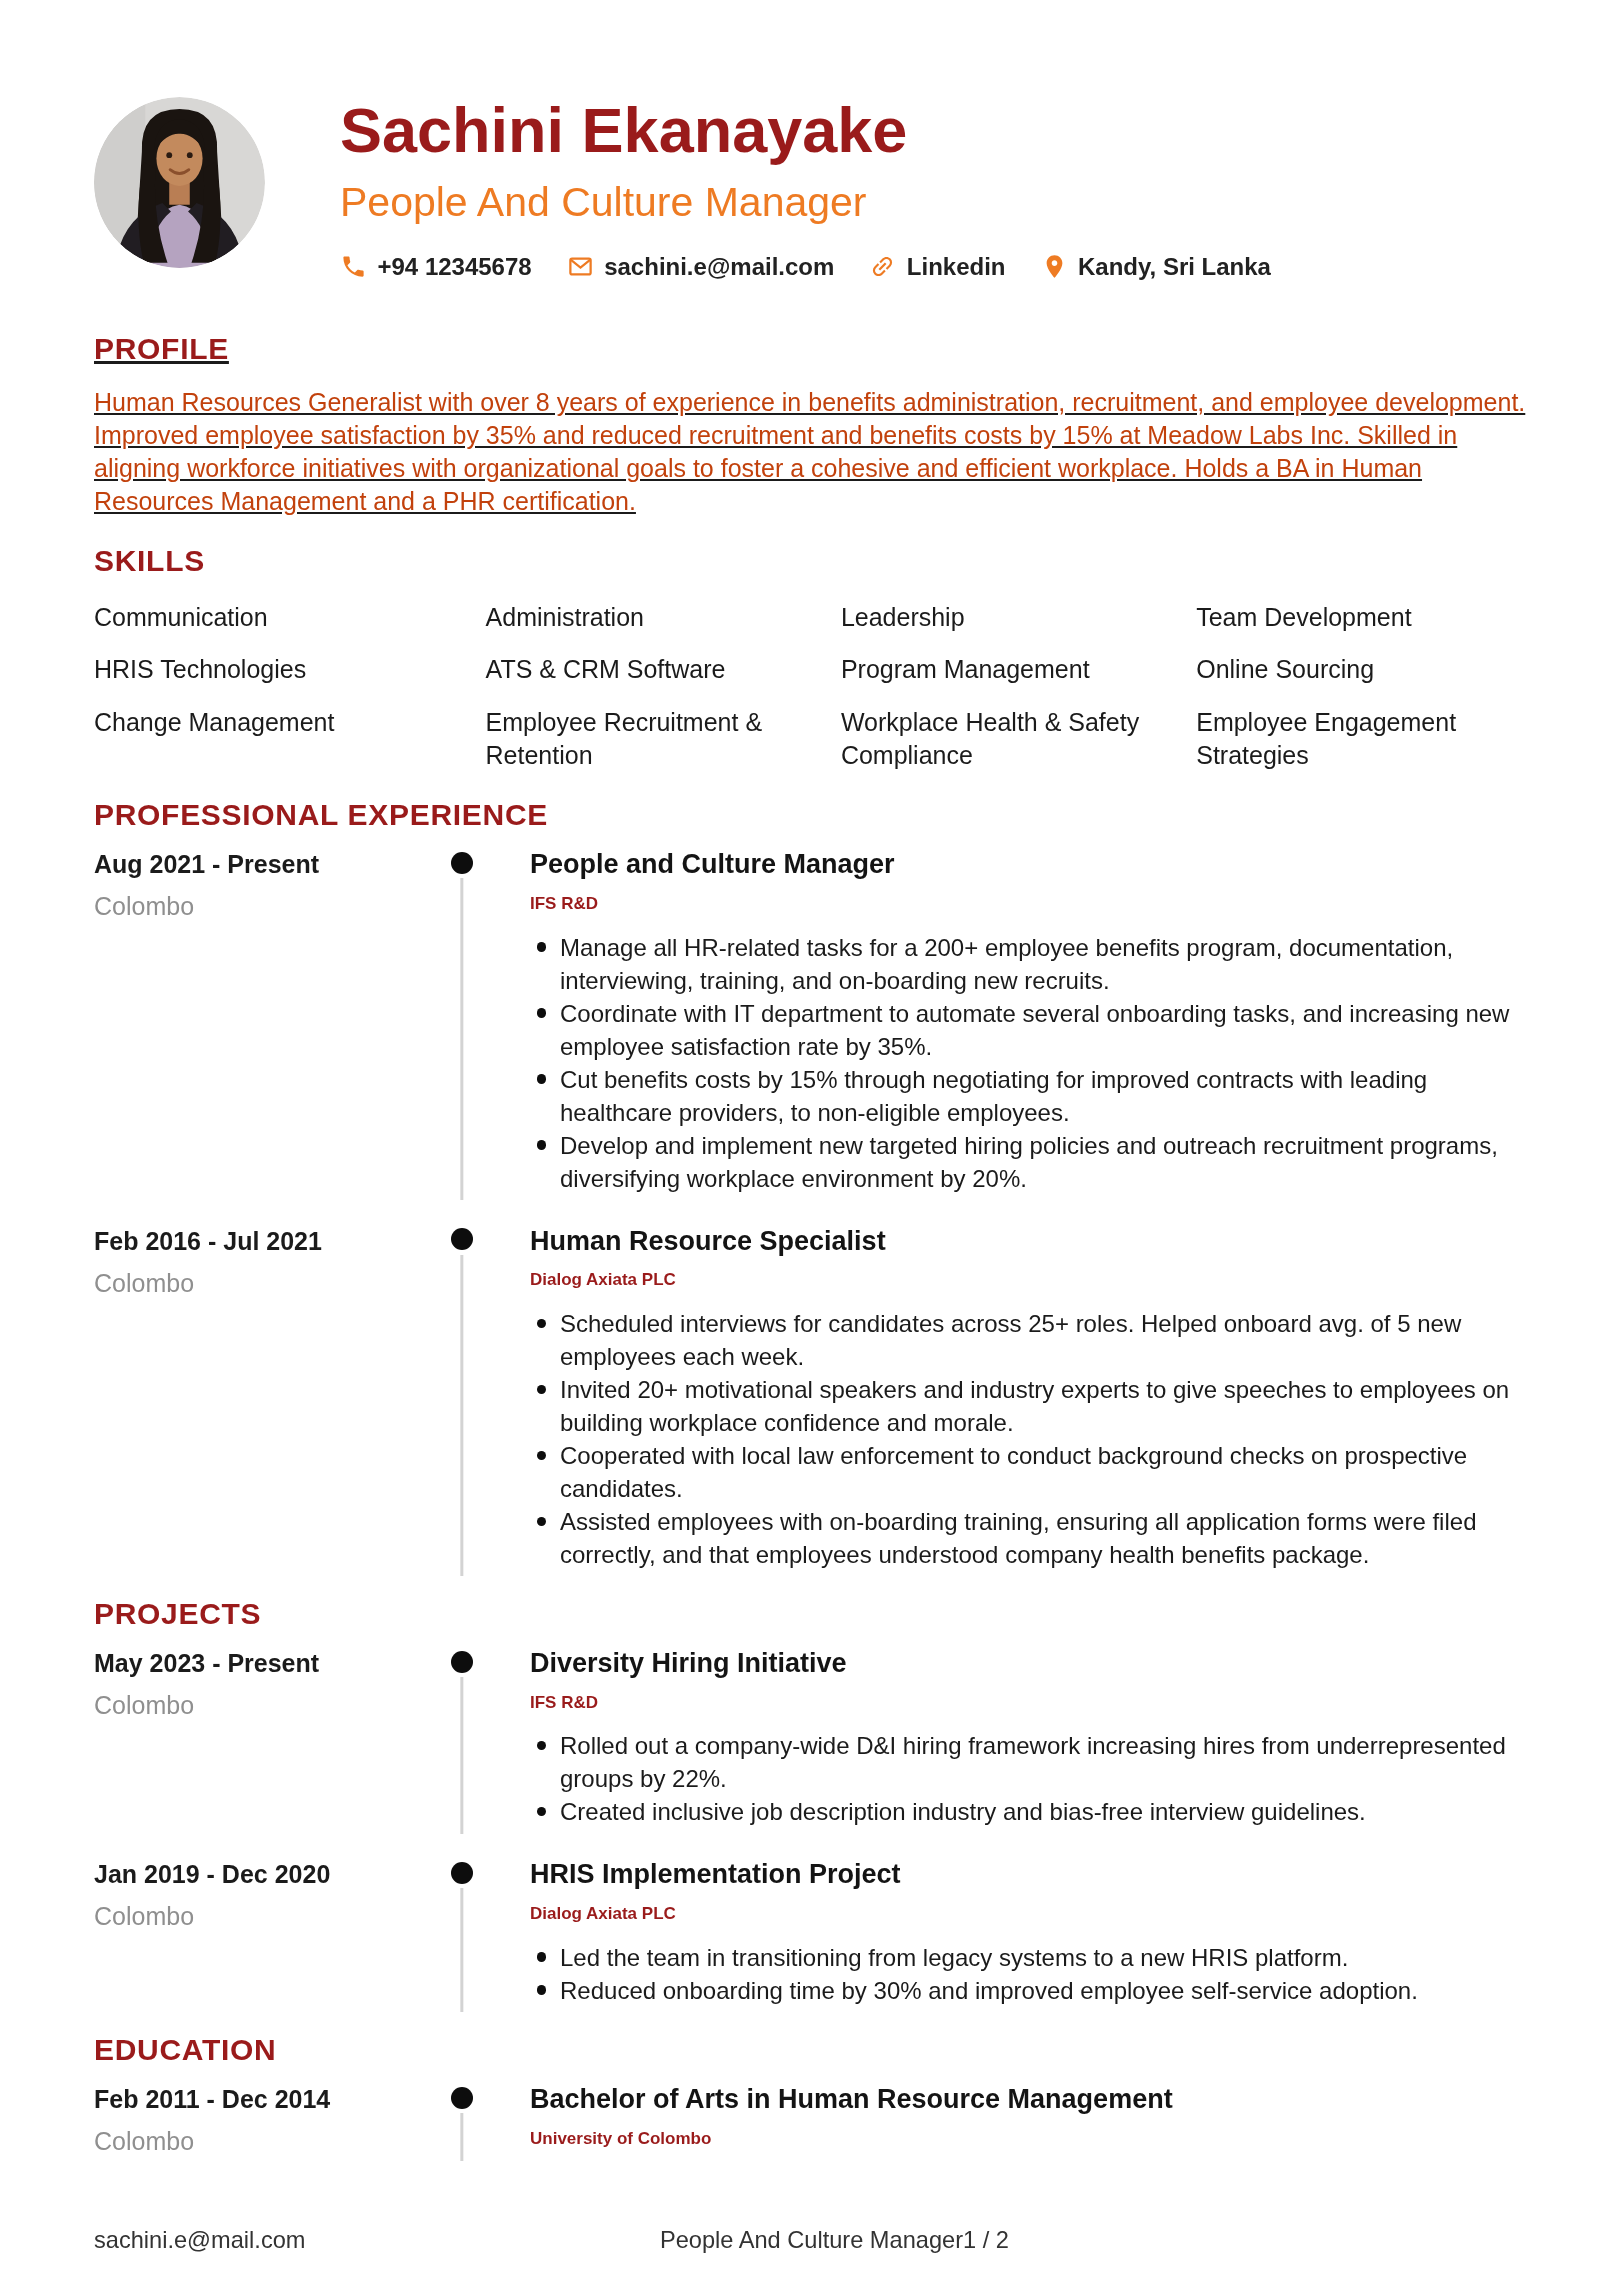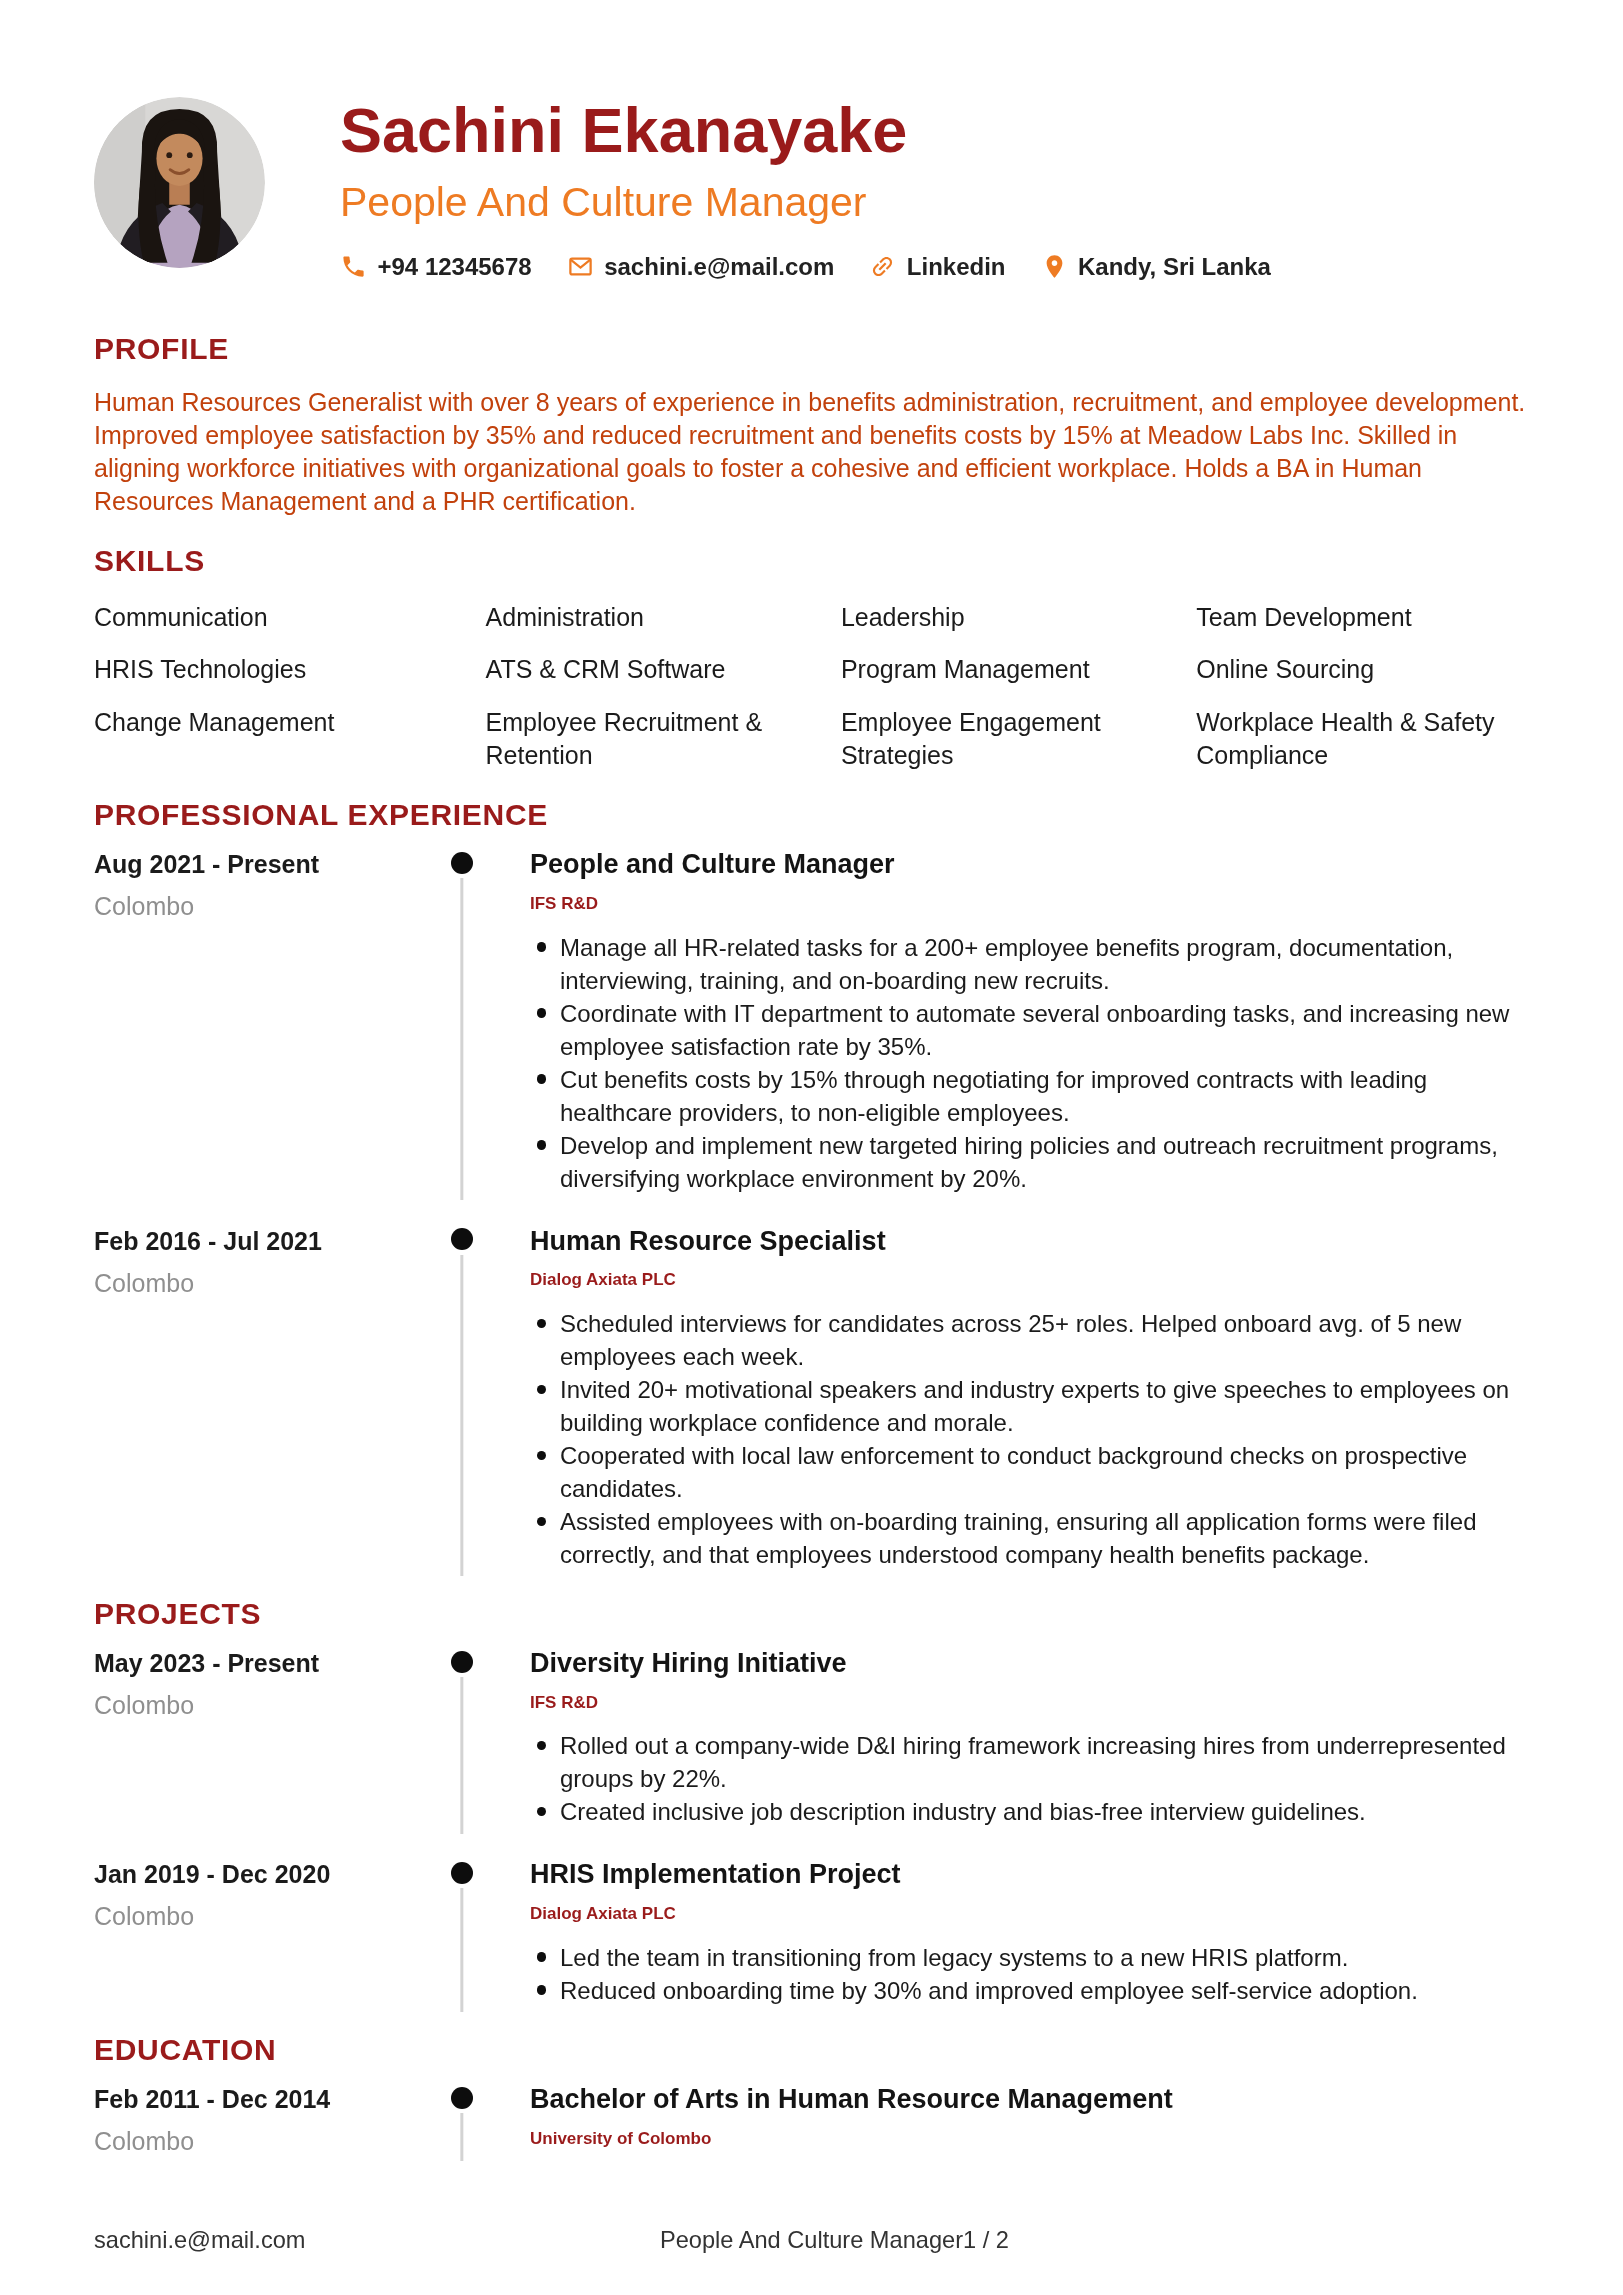--- a/index.html
+++ b/index.html
@@ -13,21 +13,21 @@
   .photo-wrap svg { display:block; width:100%; height:100%; }
   .head-text { margin-left:75px; padding-top:1.3px; }
   .name { font-size:63px; font-weight:700; color:var(--accent-red); line-height:1.02; margin:0; }
   .job-title { font-size:41px; color:var(--accent-orange); margin-top:19.6px; line-height:1; }
   .contact-row { display:flex; align-items:center; gap:35px; margin-top:30px; }
   .contact-item { display:flex; align-items:flex-start; gap:10.5px; font-size:24px; font-weight:700; color:#222; }
   .contact-item svg { width:27px; height:27px; }
   
   .main { margin:0 94px; }
   .section { margin-top:26px; }
-  .section.first { margin-top:51px; }
+  .section.first { margin-top:51px;text-decoration:underline; }
   .sec-h { font-size:30px; font-weight:700; color:var(--accent-red); letter-spacing:0.7px; line-height:1.15; }
   .profile-text { margin-top:19.6px; font-size:25px; line-height:33px; color:#c2410c; }
   
   .skills-grid { margin-top:22px; display:grid; grid-template-columns:1.07fr 0.96fr 0.96fr 1.01fr;
                  column-gap:39px; row-gap:19.6px; font-size:25px; line-height:33px; color:#1b1b1b; }
   
   .entries { margin-top:17px; }
   .entry { display:grid; grid-template-columns:338px 59px 1fr; margin-bottom:31px; }
   .entry:last-child { margin-bottom:0; }
   .e-date { font-size:25px; font-weight:700; color:#1b1b1b; line-height:1.2; }
@@ -129,22 +129,22 @@
         <div class="skill">Communication</div>
         <div class="skill">Administration</div>
         <div class="skill">Leadership</div>
         <div class="skill">Team Development</div>
         <div class="skill">HRIS Technologies</div>
         <div class="skill">ATS &amp; CRM Software</div>
         <div class="skill">Program Management</div>
         <div class="skill">Online Sourcing</div>
         <div class="skill">Change Management</div>
         <div class="skill">Employee Recruitment &amp; Retention</div>
+        <div class="skill">Workplace Health &amp; Safety Compliance</div>
         <div class="skill">Employee Engagement Strategies</div>
-        <div class="skill">Workplace Health &amp; Safety Compliance</div>
       </div>
     </div>
 
     <div class="section">
       <div class="sec-h">PROFESSIONAL EXPERIENCE</div>
       <div class="entries">
 
         <div class="entry">
           <div>
             <div class="e-date">Aug 2021 - Present</div>

